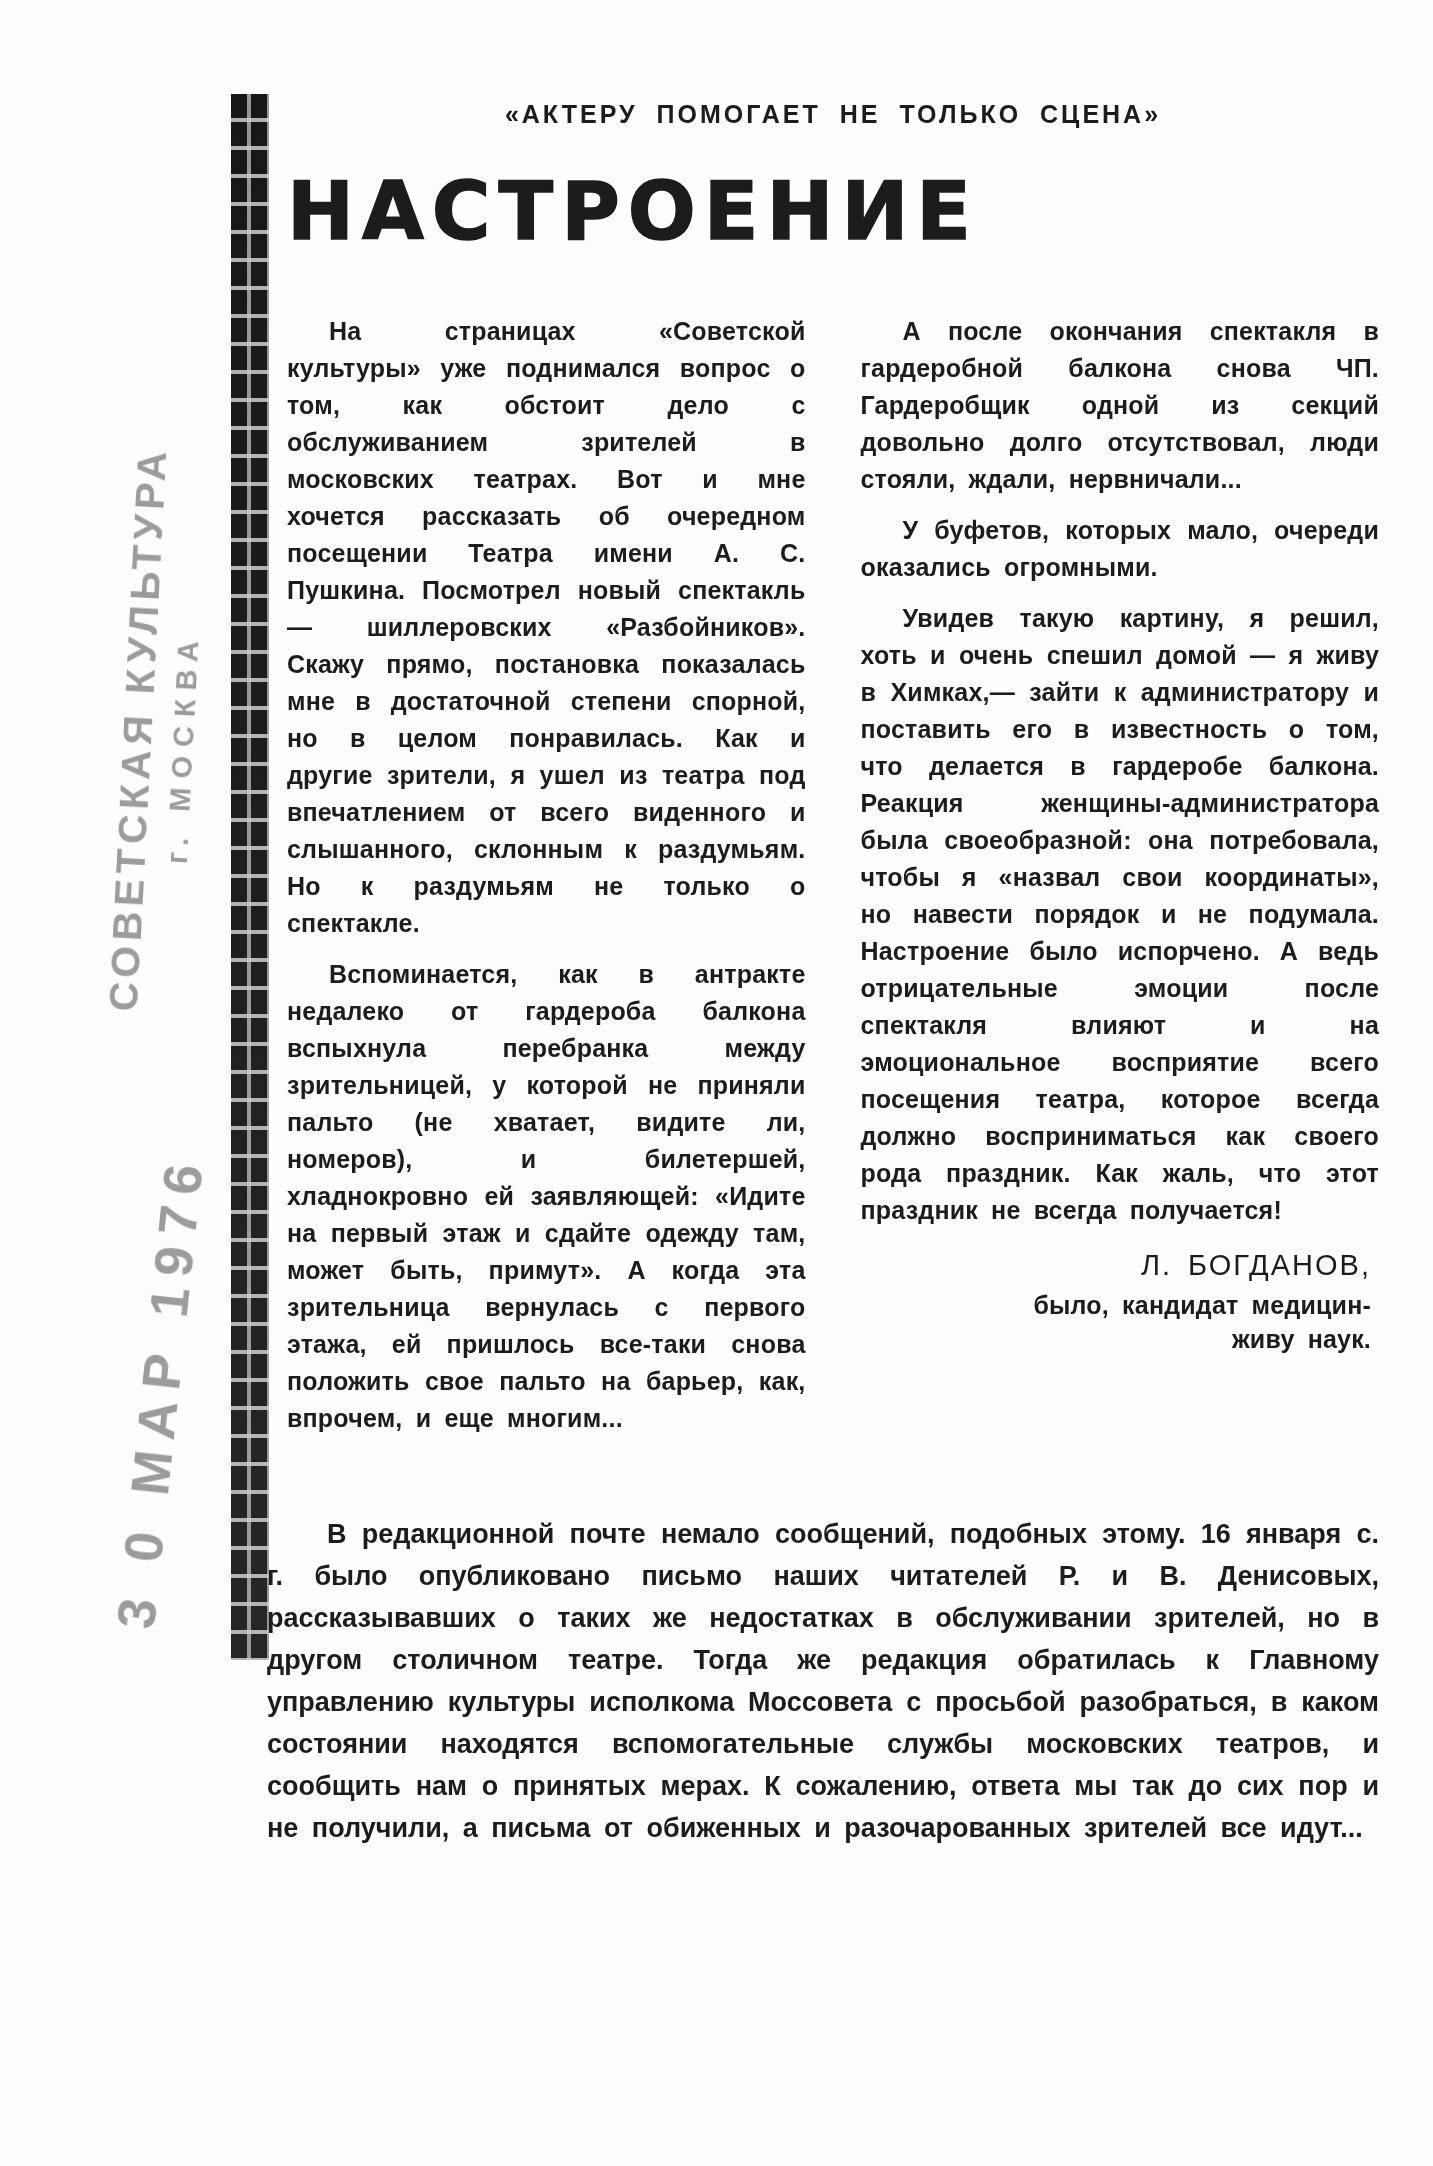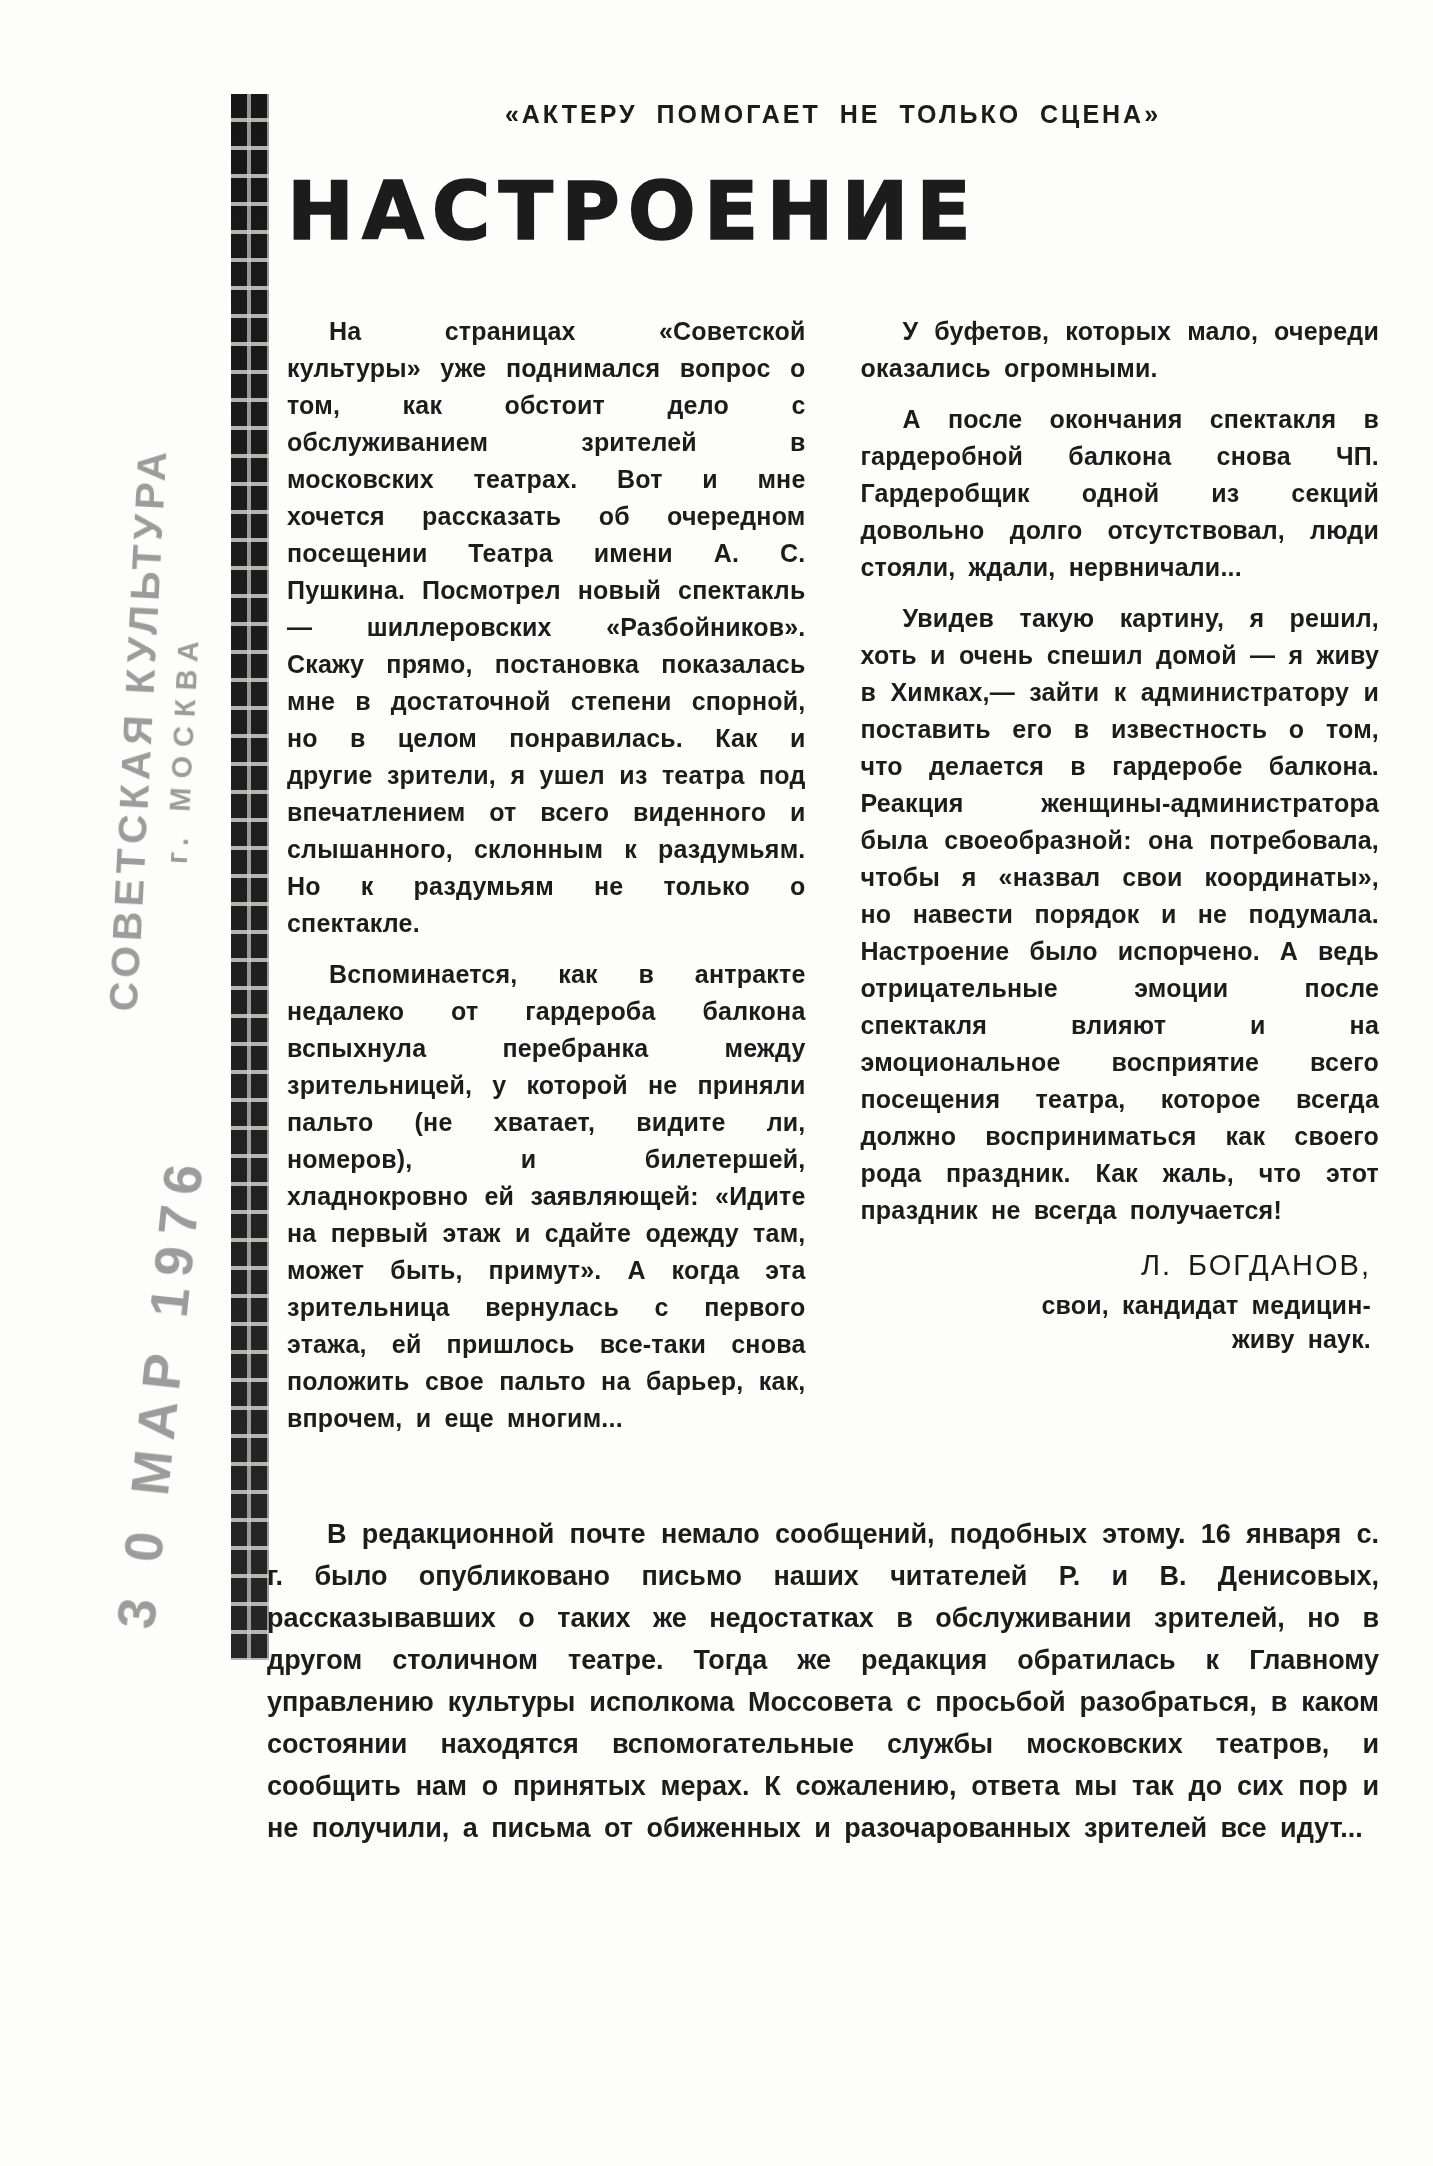--- a/index.html
+++ b/index.html
@@ -106,28 +106,28 @@
     </h1>
 
     <div class="columns">
 
       <div class="col">
         <p>На страницах «Советской культуры» уже поднимался вопрос о том, как обстоит дело с обслуживанием зрителей в московских театрах. Вот и мне хочется рассказать об очередном посещении Театра имени А. С. Пушкина. Посмотрел новый спектакль — шиллеровских «Разбойников». Скажу прямо, постановка показалась мне в достаточной степени спорной, но в целом понравилась. Как и другие зрители, я ушел из театра под впечатлением от всего виденного и слышанного, склонным к раздумьям. Но к раздумьям не только о спектакле.</p>
         <p>Вспоминается, как в антракте недалеко от гардероба балкона вспыхнула перебранка между зрительницей, у которой не приняли пальто (не хватает, видите ли, номеров), и билетершей, хладнокровно ей заявляющей: «Идите на первый этаж и сдайте одежду там, может быть, примут». А когда эта зрительница вернулась с первого этажа, ей пришлось все-таки снова положить свое пальто на барьер, как, впрочем, и еще многим...</p>
       </div>
 
       <div class="col">
+        <p>А после окончания спектакля в гардеробной балкона снова ЧП. Гардеробщик одной из секций довольно долго отсутствовал, люди стояли, ждали, нервничали...</p>
         <p>У буфетов, которых мало, очереди оказались огромными.</p>
-        <p>А после окончания спектакля в гардеробной балкона снова ЧП. Гардеробщик одной из секций довольно долго отсутствовал, люди стояли, ждали, нервничали...</p>
         <p>Увидев такую картину, я решил, хоть и очень спешил домой — я живу в Химках,— зайти к администратору и поставить его в известность о том, что делается в гардеробе балкона. Реакция женщины-администратора была своеобразной: она потребовала, чтобы я «назвал свои координаты», но навести порядок и не подумала. Настроение было испорчено. А ведь отрицательные эмоции после спектакля влияют и на эмоциональное восприятие всего посещения театра, которое всегда должно восприниматься как своего рода праздник. Как жаль, что этот праздник не всегда получается!</p>
 
         <div class="byline">
           <div class="byline-name">Л. БОГДАНОВ,</div>
           <div class="byline-role">
-            <span>свои,  кандидат  медицин-</span><br>
+            <span>было,  кандидат  медицин-</span><br>
             <span>живу наук.</span>
           </div>
         </div>
       </div>
 
     </div>
 
     <div class="editor-note">
       <p>В редакционной почте немало сообщений, подобных этому. 16 января с. г. было опубликовано письмо наших читателей Р. и В. Денисовых, рассказывавших о таких же недостатках в обслуживании зрителей, но в другом столичном театре. Тогда же редакция обратилась к Главному управлению культуры исполкома Моссовета с просьбой разобраться, в каком состоянии находятся вспомогательные службы московских театров, и сообщить нам о принятых мерах. К сожалению, ответа мы так до сих пор и не получили, а письма от обиженных и разочарованных зрителей все идут...</p>
     </div>

